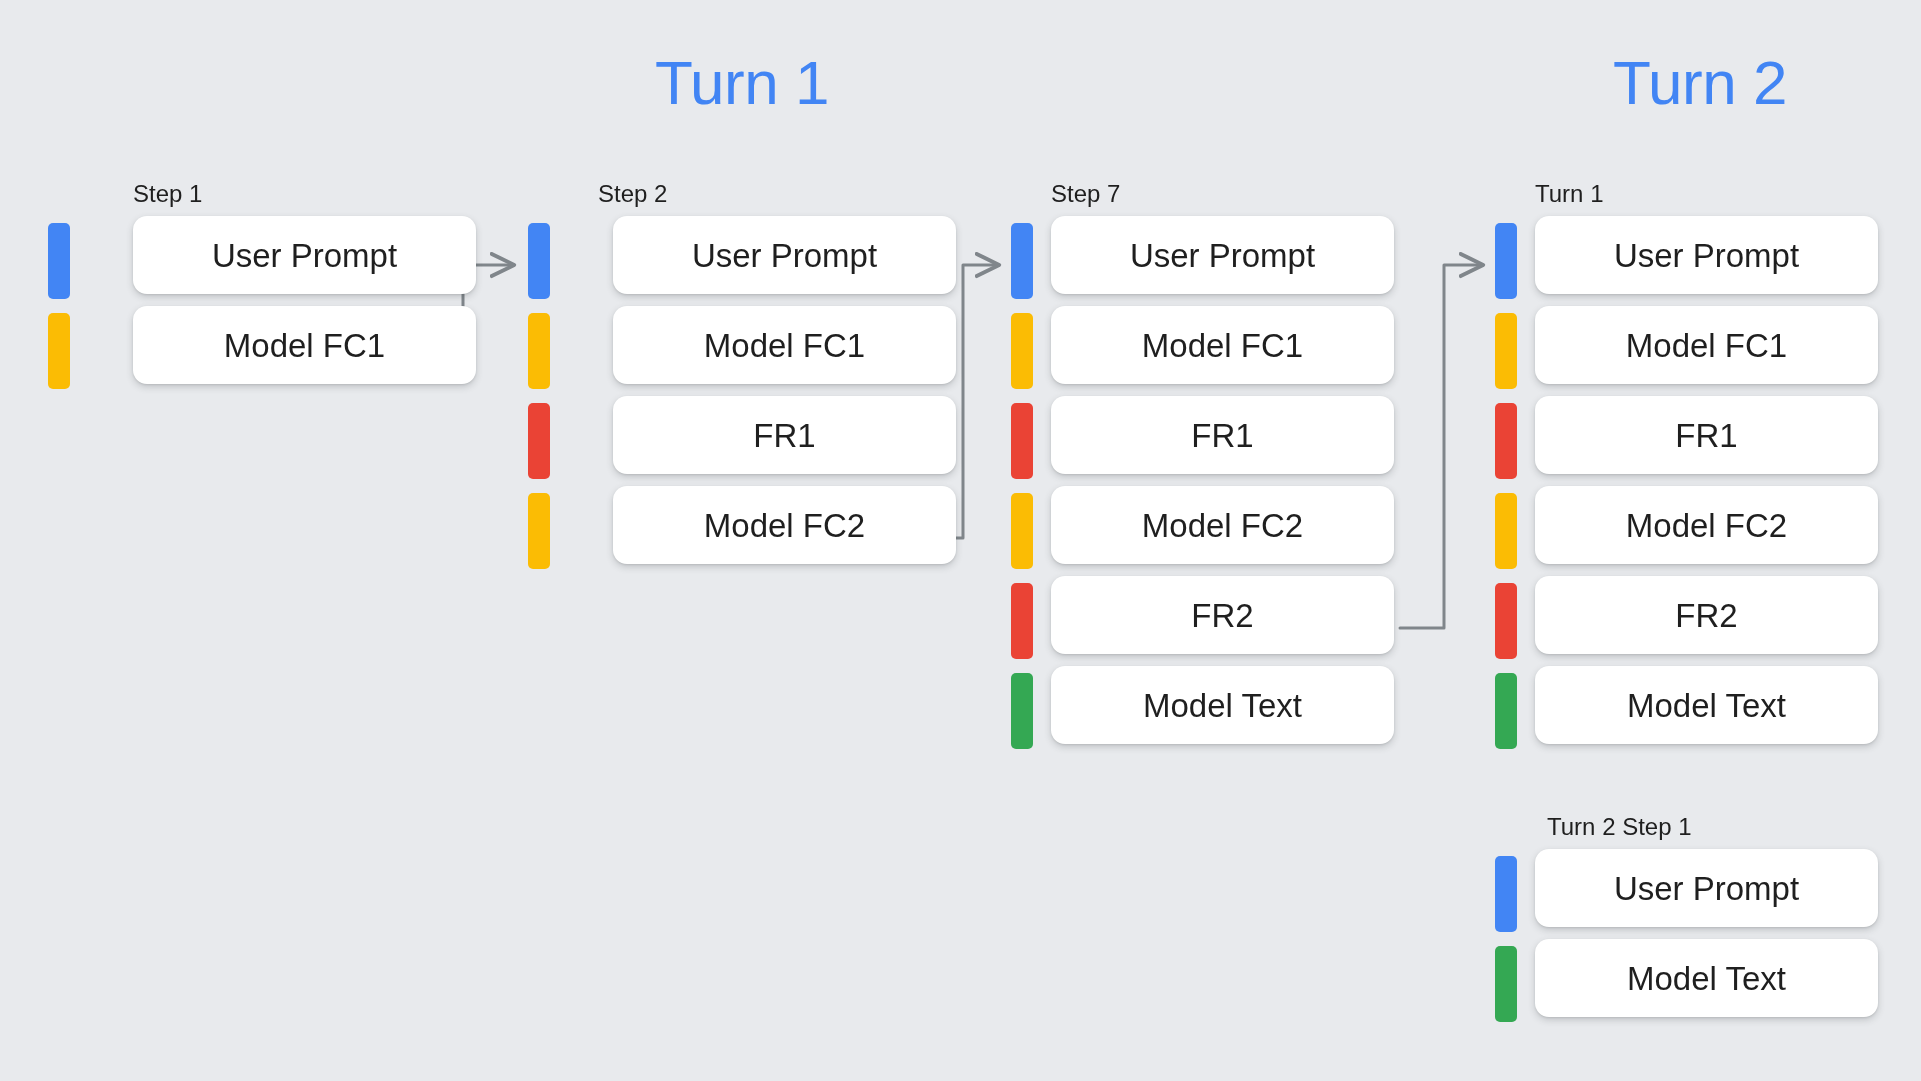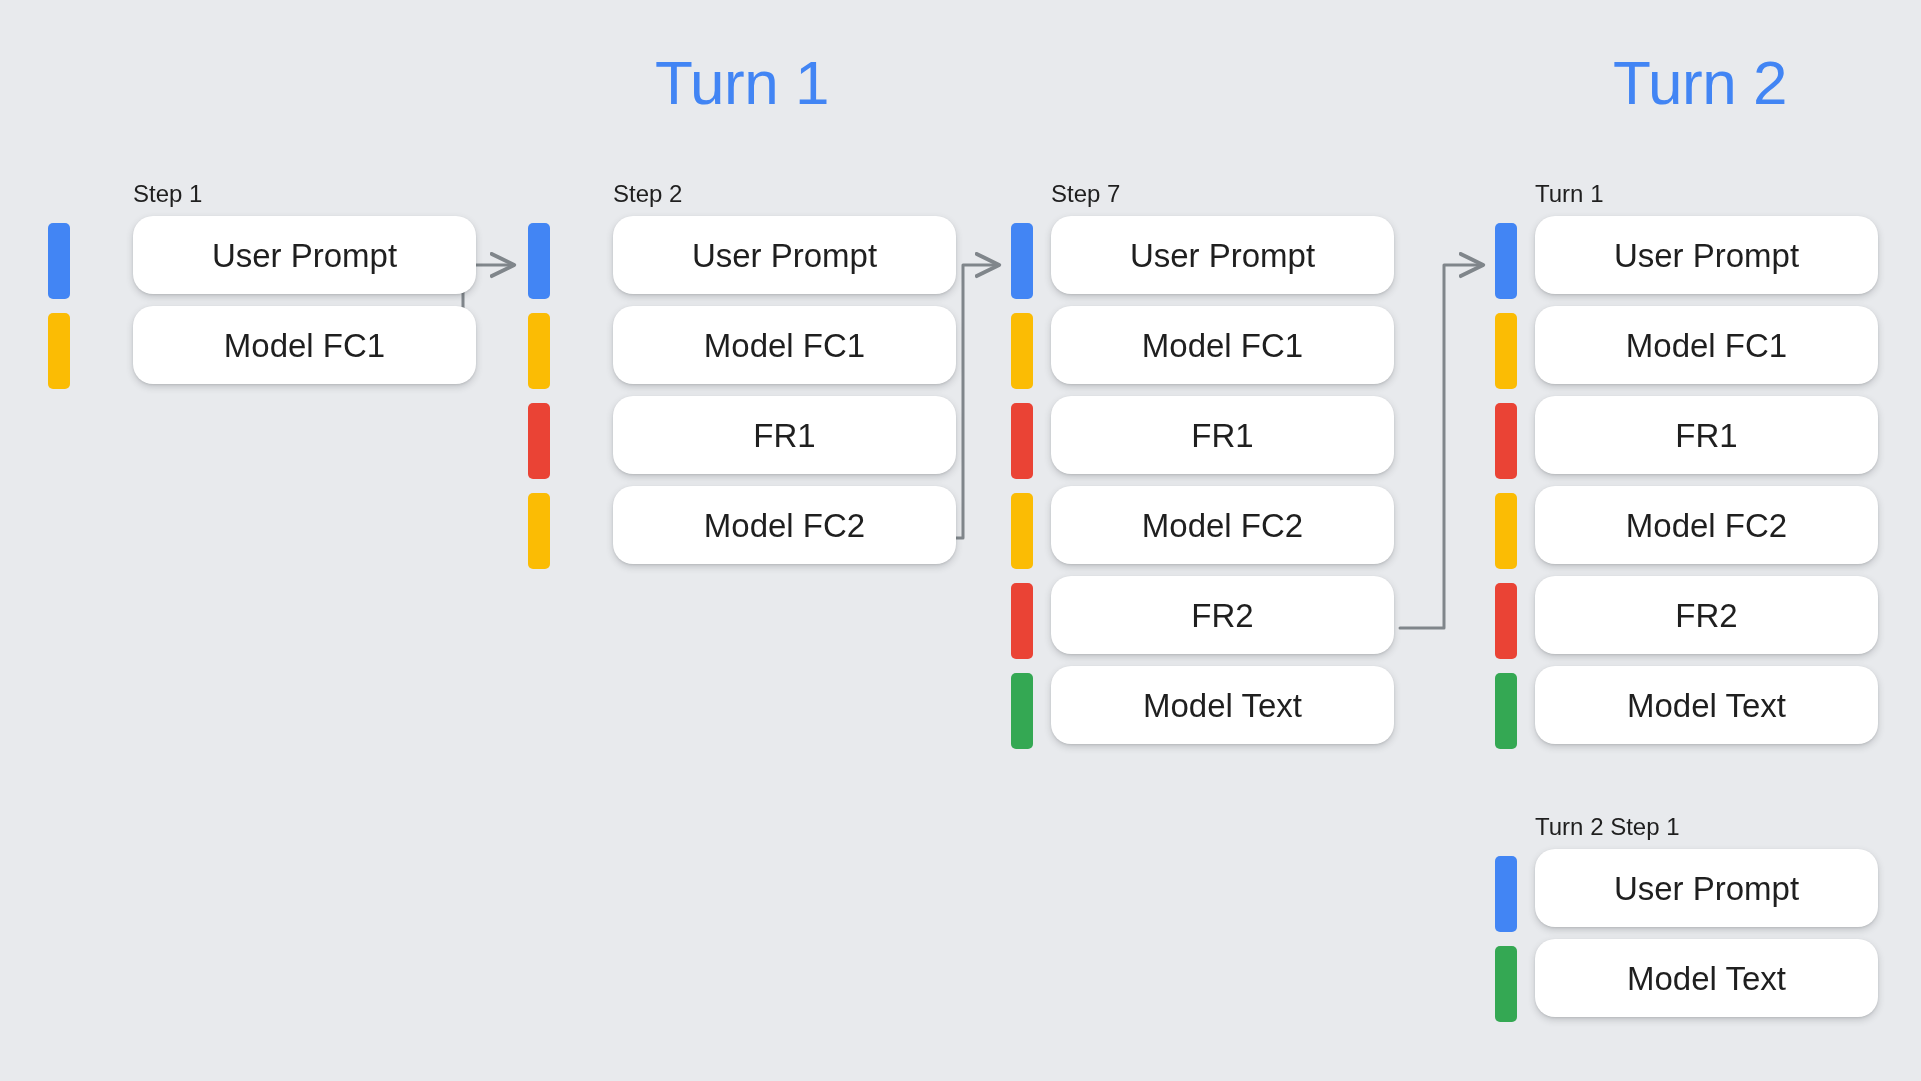--- a/index.html
+++ b/index.html
@@ -67,21 +67,21 @@
     width: 22px;
     height: 76px;
     border-radius: 5px;
   }
 
   .card {
     position: absolute;
     top: 0;
     height: 78px;
     background: #ffffff;
-    border-radius: 20px;
+    border-radius: 14px;
     box-shadow: 0 3px 7px rgba(60,64,67,0.22), 0 1px 2px rgba(60,64,67,0.12);
     display: flex;
     align-items: center;
     justify-content: center;
   }
   .card-text {
     font-size: 33px;
     color: #1f1f1f;
     line-height: 1;
     white-space: nowrap;
@@ -126,21 +126,21 @@
         </div>
         <div class="row">
           <div class="bar" style="background: rgb(251, 188, 4);"></div>
           <div class="card" style="left: 85px; width: 343px;">
             <span class="card-text">Model FC1</span>
           </div>
         </div>
       </div>
     </div>
     <div class="column" style="left: 528px; top: 182px;">
-      <div class="col-label" style="left: 85px;">Step 2</div>
+      <div class="col-label" style="left: 70px;">Step 2</div>
       <div class="rows">
         <div class="row">
           <div class="bar" style="background: rgb(66, 133, 244);"></div>
           <div class="card" style="left: 85px; width: 343px;">
             <span class="card-text">User Prompt</span>
           </div>
         </div>
         <div class="row">
           <div class="bar" style="background: rgb(251, 188, 4);"></div>
           <div class="card" style="left: 85px; width: 343px;">
@@ -237,21 +237,21 @@
         </div>
         <div class="row">
           <div class="bar" style="background: rgb(52, 168, 83);"></div>
           <div class="card" style="left: 40px; width: 343px;">
             <span class="card-text">Model Text</span>
           </div>
         </div>
       </div>
     </div>
     <div class="column" style="left: 1495px; top: 815px;">
-      <div class="col-label" style="left: 40px;">Turn 2 Step 1</div>
+      <div class="col-label" style="left: 52px;">Turn 2 Step 1</div>
       <div class="rows">
         <div class="row">
           <div class="bar" style="background: rgb(66, 133, 244);"></div>
           <div class="card" style="left: 40px; width: 343px;">
             <span class="card-text">User Prompt</span>
           </div>
         </div>
         <div class="row">
           <div class="bar" style="background: rgb(52, 168, 83);"></div>
           <div class="card" style="left: 40px; width: 343px;">

